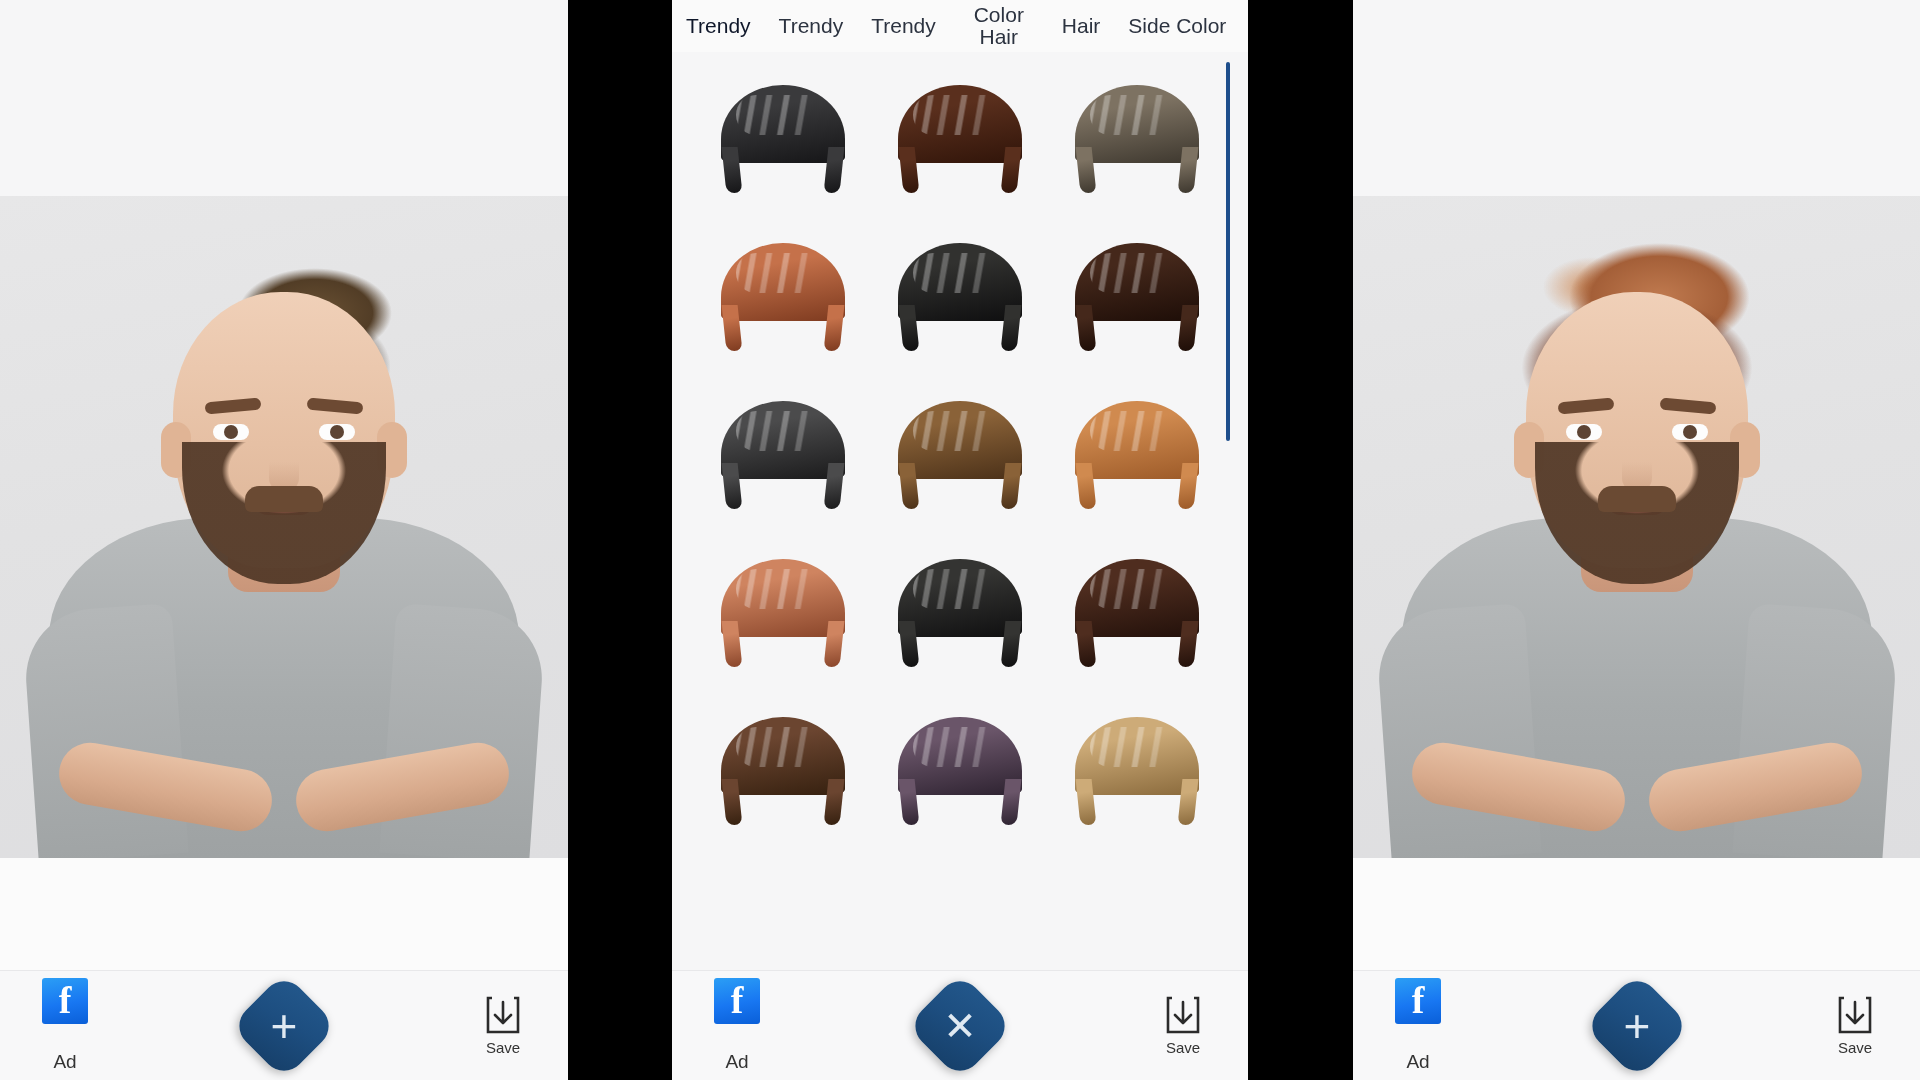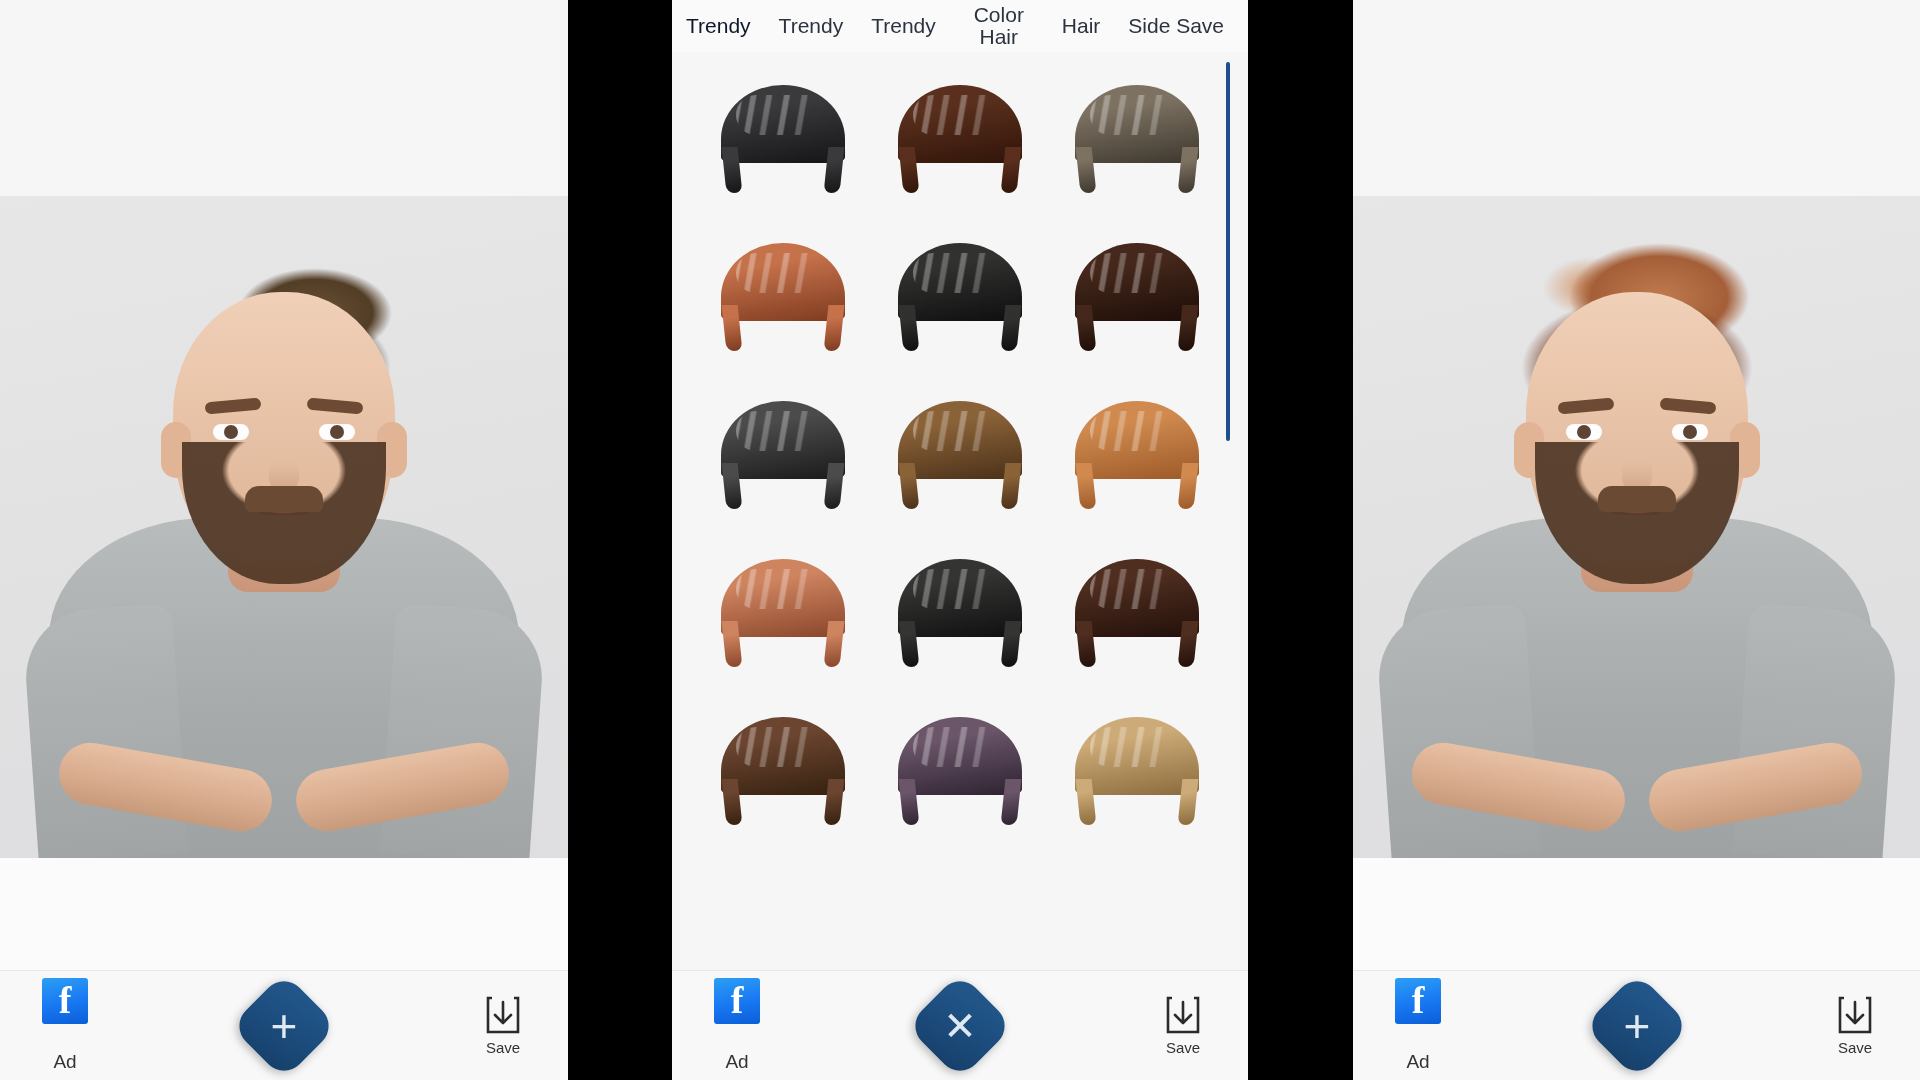--- a/index.html
+++ b/index.html
@@ -473,21 +473,21 @@
   <div class="gutter" style="left:1248px;width:105px;"></div>
 
   <div class="panel panel-mid">
 
     <div class="tabs" id="tabbar">
         <div class="tab active">Trendy</div>
         <div class="tab">Trendy</div>
         <div class="tab">Trendy</div>
         <div class="tab two-line">Color Hair</div>
         <div class="tab">Hair</div>
-        <div class="tab">Side Save</div>
+        <div class="tab">Side Color</div>
       </div>
 
     <div class="grid-wrap">
       <div class="grid" id="hairgrid">
           <div class="hair-cell">
             <div class="hair-thumb">
               <div class="cap" style="background: linear-gradient(170deg, rgb(58, 58, 60) 0%, rgb(58, 58, 60) 30%, rgb(21, 21, 23) 100%);"></div>
               <div class="sheen"></div>
             </div>
           </div>

